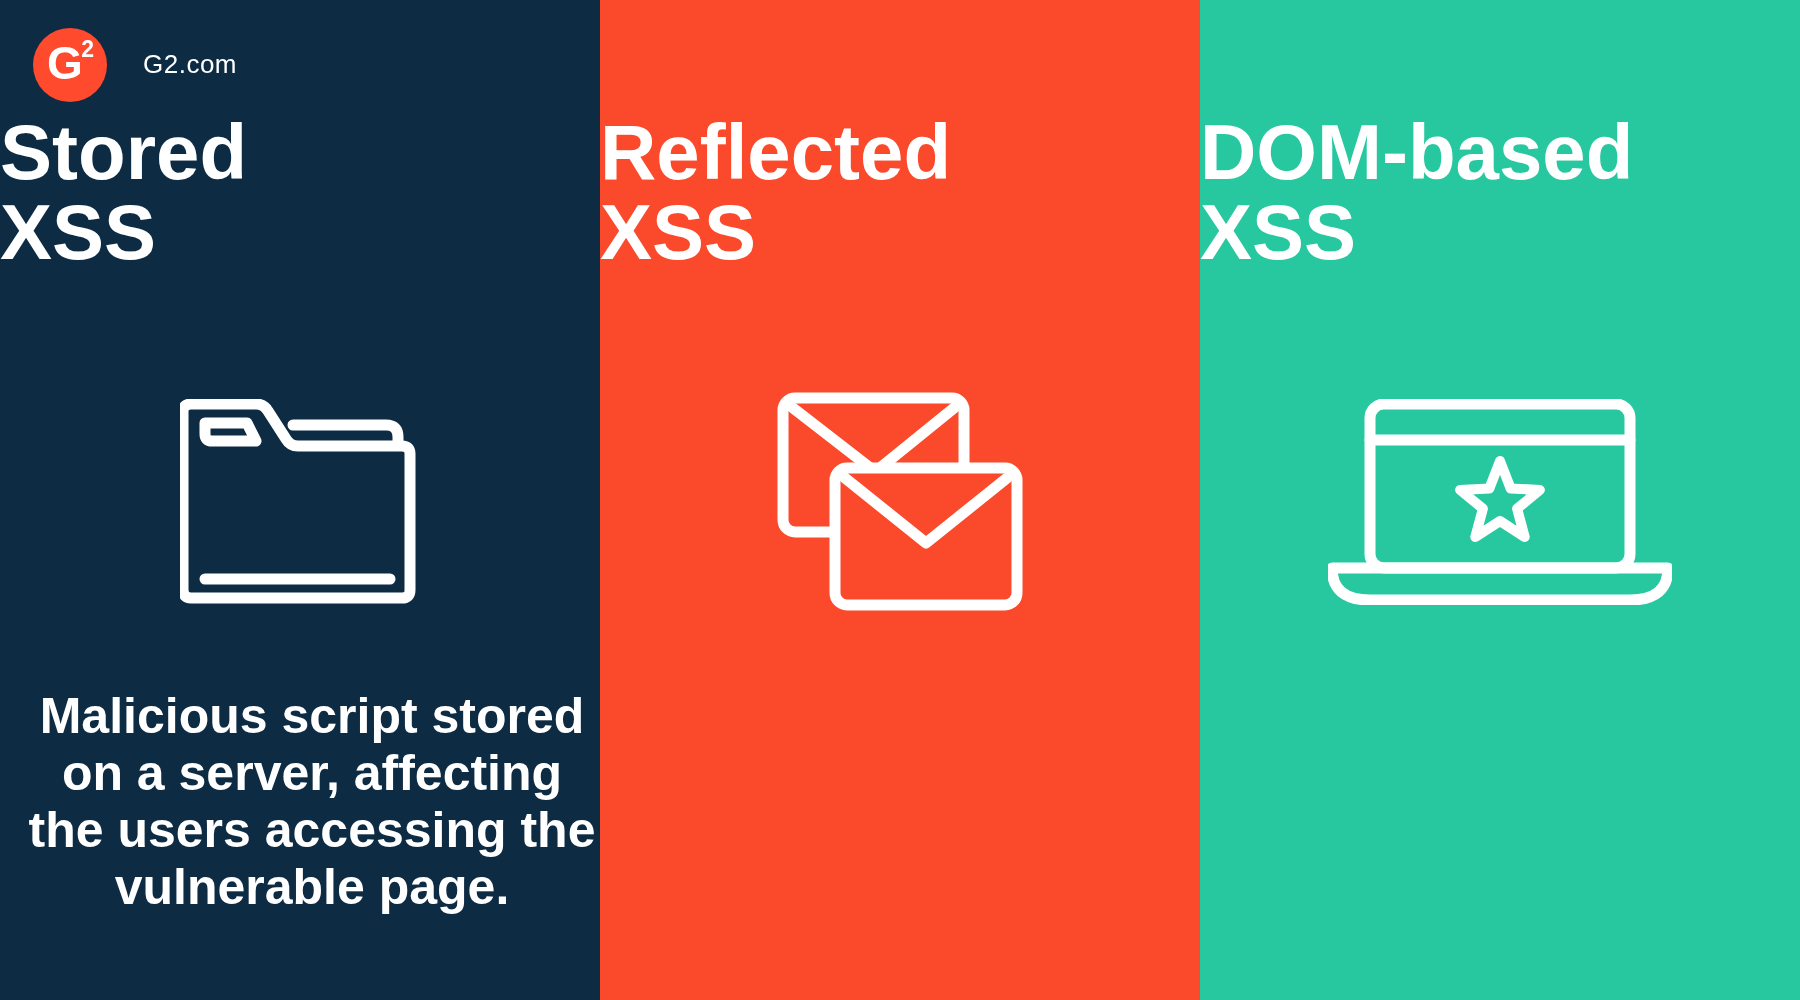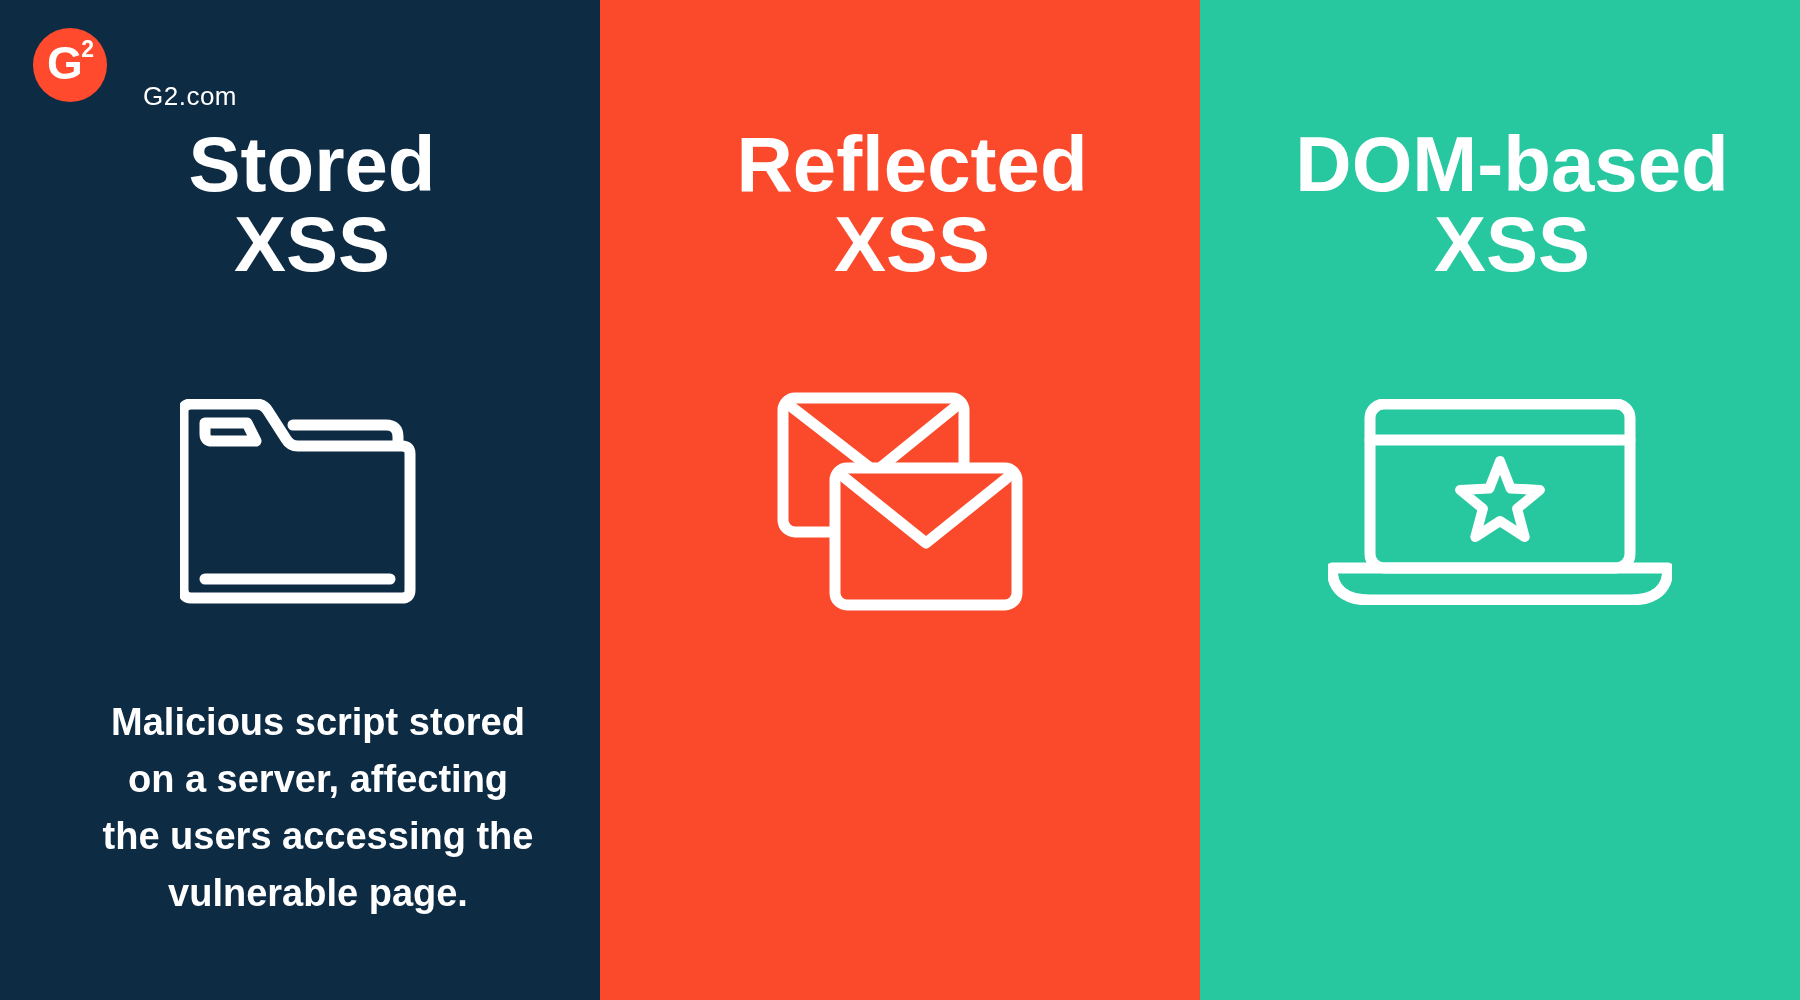--- a/index.html
+++ b/index.html
@@ -27,43 +27,43 @@
     transform: translateY(-54%);
     font-size: 46px; font-weight: 800; color: var(--white); line-height: 1;
   }
   .logo-2 {
     position: absolute; right: 13px; top: 10px;
     font-size: 23px; font-weight: 800; color: var(--white); line-height: 1;
   }
   .logo-label {
     position: absolute; left: 143px; top: 49px;
     font-size: 26px; font-weight: 400; color: var(--white);
-    letter-spacing: 0.5px; white-space: nowrap; margin-top: 32px;
+    letter-spacing: 0.5px; white-space: nowrap;
   }
 
   
   .title {
     position: absolute; top: 112px; left: 0; width: 100%;
-    margin: 12px; text-align: center;
+    margin: 0; 
     font-size: 78px; line-height: 80px; font-weight: 800;
     color: var(--white); white-space: pre-line; letter-spacing: 0;
   }
 
   
   .icon-wrap {
     position: absolute; top: 392px; left: 0; width: 100%; height: 220px;
     display: flex; align-items: center; justify-content: center;
   }
   .icon-wrap svg { display: block; }
 
   
   .desc {
     position: absolute; top: 676px; left: 0; width: 100%;
-    margin: 18px; text-align: center;
-    font-size: 38px; line-height: 57px; font-weight: 600;
+    margin: 12px; text-align: center;
+    font-size: 50px; line-height: 57px; font-weight: 600;
     color: var(--white); white-space: pre-line;
   }
 </style>
 </head>
 <body style="--navy: #0E2B44; --orange: #FB4A2B; --teal: #27C8A0; --logo-red: #FF4A2D; --white: #FFFFFF;">
 
 <div class="poster">
 
   <section class="column col-stored">
     <div class="logo">

